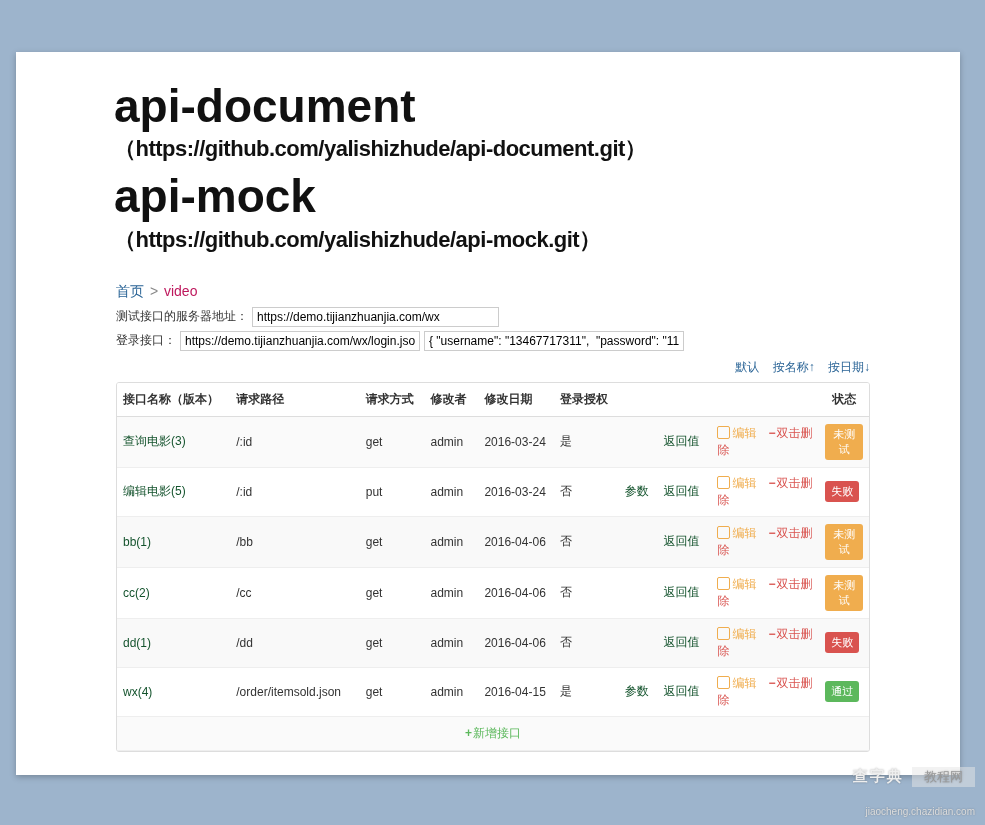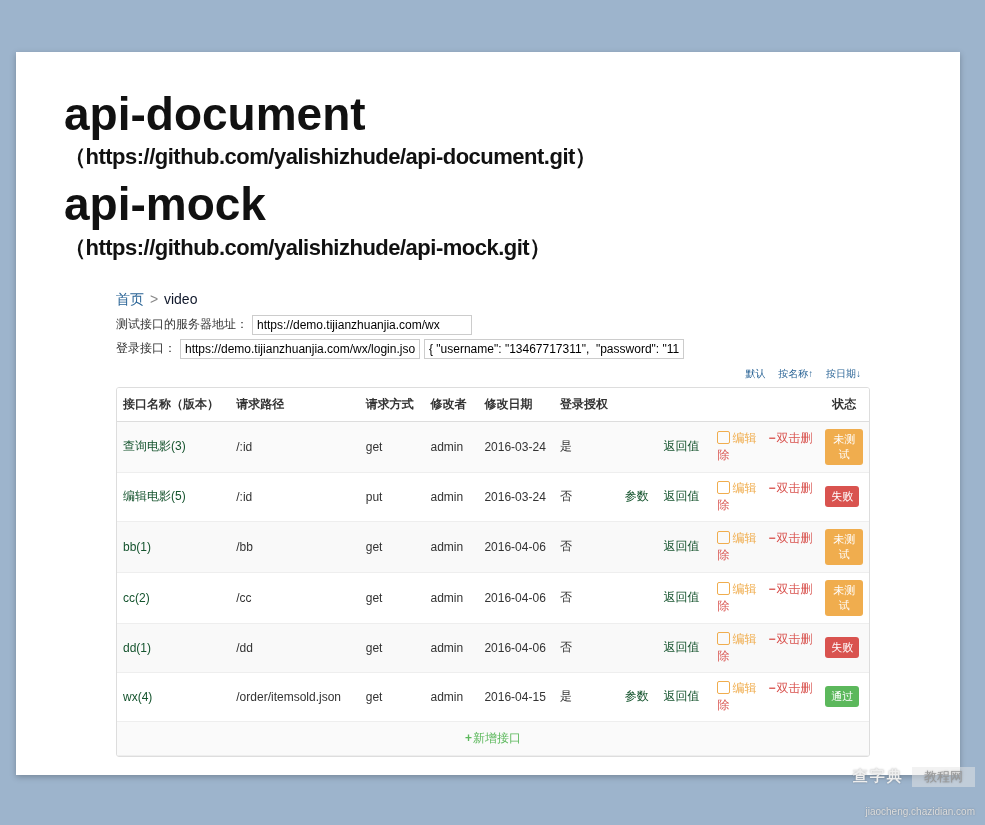--- a/index.html
+++ b/index.html
@@ -16,23 +16,22 @@
     position: absolute;
     left: 16px;
     top: 52px;
     width: 944px;
     height: 723px;
     background: #fff;
     box-shadow: 0 2px 6px rgba(0,0,0,0.25);
     padding: 30px 0 0 0;
   }
   .headlines {
-    padding-left: 48px;
+    padding-left: 98px;
     padding-right: 60px;
-    margin-top: 8px;
   }
   .hl-title {
     font-size: 46px;
     font-weight: 700;
     color: #111;
     line-height: 1.05;
   }
   .hl-url {
     font-size: 22px;
     font-weight: 700;
@@ -42,38 +41,38 @@
   }
   .content {
     padding: 20px 90px 0 100px;
   }
   .breadcrumb {
     font-size: 14px;
     margin-bottom: 6px;
   }
   .breadcrumb a { color: #2a6496; text-decoration: none; }
   .breadcrumb .sep { color: #888; margin: 0 2px; }
-  .breadcrumb .cur { color: #0f172a; margin-top: 20px; }
+  .breadcrumb .cur { color: #be185d; margin-top: 20px; }
   .form-line {
     display: flex;
     align-items: center;
     margin-bottom: 4px;
     font-size: 12px;
   }
   .form-line label { color: #333; margin-right: 4px; white-space: nowrap; }
   .form-line input {
     font-size: 12px;
     padding: 2px 4px;
     border: 1px solid #ccc;
     height: 20px;
   }
   .sort-links {
     text-align: right;
-    margin: 8px 9px 6px 0;
-    font-size: 10px;
+    margin: 8px 0 6px 0;
+    font-size: 12px;
   }
   .sort-links a {
     color: #2a6496;
     text-decoration: none;
     margin-left: 10px;
   }
   .panel {
     border: 1px solid #ddd;
     border-radius: 3px;
     margin-bottom: 14px;
@@ -213,21 +212,21 @@
   <div class="content">
 
     <div class="breadcrumb">
       <a href="#" class="link">首页</a>
       <span class="sep">&gt;</span>
       <span class="cur">video</span>
     </div>
 
     <div class="form-line">
       <label>测试接口的服务器地址：</label>
-      <input type="text" style="width: 220px;" value="https://demo.tijianzhuanjia.com/wx">
+      <input type="text" style="width: 247px;" value="https://demo.tijianzhuanjia.com/wx">
     </div>
 
     <div class="form-line">
       <label>登录接口：</label>
       <input type="text" style="width: 240px;" value="https://demo.tijianzhuanjia.com/wx/login.json">
       <input type="text" style="width: 260px; margin-left: 4px;" value="{ &quot;username&quot;: &quot;13467717311&quot;,  &quot;password&quot;: &quot;11111111&quot;}">
     </div>
 
     <div class="sort-links">
       <a href="#">默认</a>

